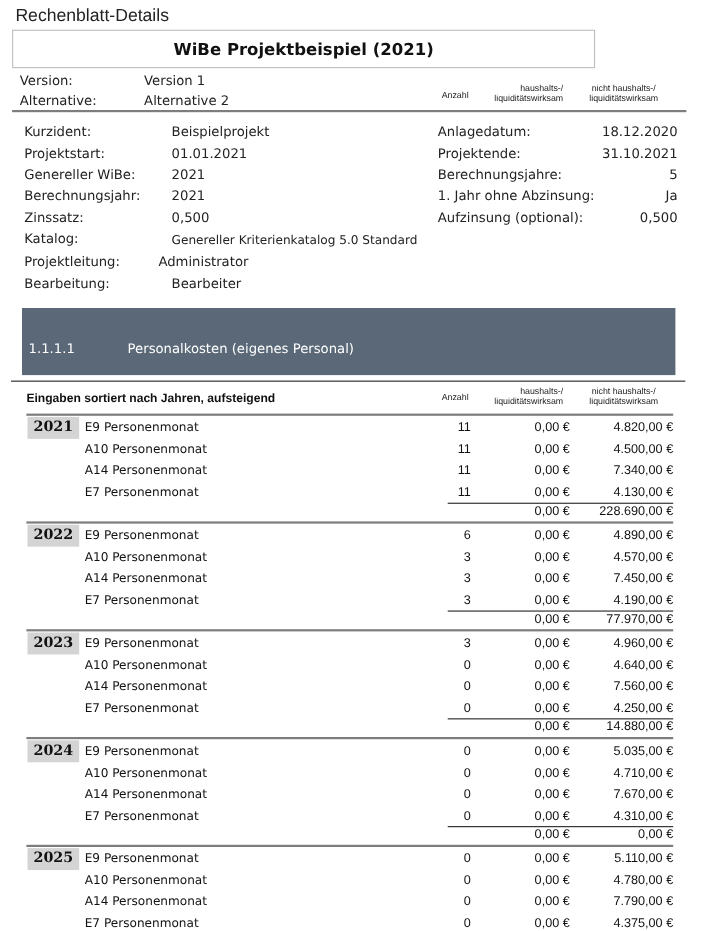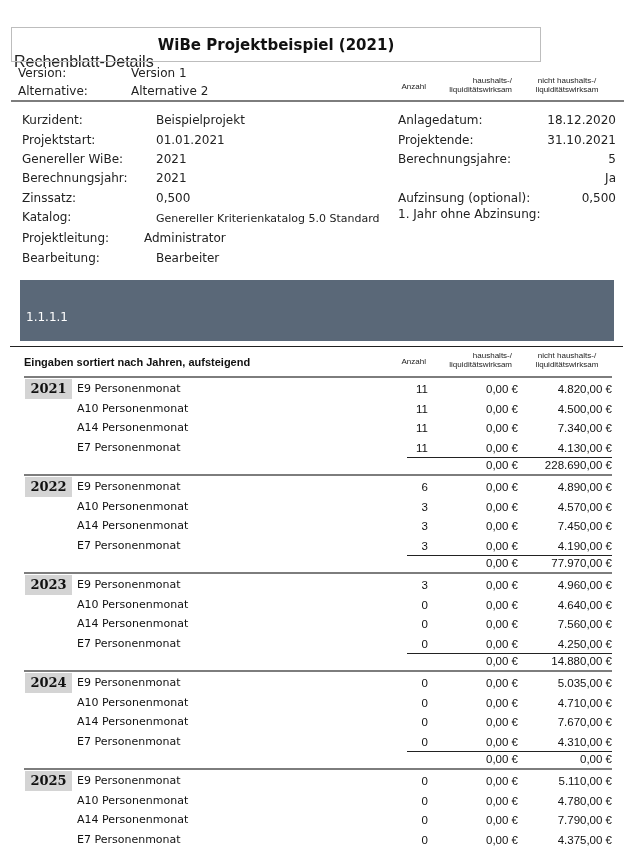--- a/index.html
+++ b/index.html
@@ -1,19 +1,19 @@
 <!DOCTYPE html>
 <html><head>
 <meta charset="utf-8">
 <style>
   * { box-sizing: border-box; margin: 0; padding: 0; }
   html, body { width: 643px; height: 846px; background: #fff; overflow: hidden; }
   body { font-family: "DejaVu Sans", sans-serif; color: #111; position: relative; }
 
-  .page-heading { position: absolute; left: 14px; top: 6px; font-size: 16px; color: #222; font-family: "Liberation Sans", sans-serif; margin-top: 47px; }
+  .page-heading { position: absolute; left: 14px; top: 6px; font-size: 16px; color: #222; font-family: "Liberation Sans", sans-serif; }
 
   .title-box { position: absolute; left: 11px; top: 27px; width: 530px; height: 35px; border: 1px solid #bdbdbd; display: flex; align-items: center; justify-content: center; }
   .title-box span { font-weight: bold; font-size: 15px; color: #111; }
 
   .vers-row { position: absolute; left: 18px; font-size: 12px; color: #222; }
   .vers-row .lbl { position: absolute; left: 0; width: 110px; white-space: nowrap; }
   .vers-row .val { position: absolute; left: 113px; white-space: nowrap; }
 
   .col-head { position: absolute; font-family: "Liberation Sans", sans-serif; font-size: 8px; line-height: 9px; color: #222; text-align: right; white-space: nowrap; }
   .col-head.center { text-align: center; }
@@ -21,21 +21,21 @@
   .hr-thick { position: absolute; height: 2px; background: #7d7d7d; }
   .hr-dark { position: absolute; height: 1px; background: #222; }
 
   .meta { position: absolute; font-size: 12px; color: #222; white-space: nowrap; }
   .meta.small { font-size: 11px; }
   .meta.right { text-align: right; }
 
   .section-banner { position: absolute; left: 20px; top: 280px; width: 594px; height: 61px; background: #5a6878; color: #fff; }
   .section-banner .b-title { position: absolute; left: 6px; top: 6px; font-size: 16.5px; font-family: "Liberation Sans", sans-serif; }
   .section-banner .b-code { position: absolute; left: 6px; top: 30px; font-size: 12px; }
-  .section-banner .b-name { position: absolute; left: 96px; top: 30px; font-size: 12px; margin-top: 36px; }
+  .section-banner .b-name { position: absolute; left: 96px; top: 30px; font-size: 12px; }
 
   .sort-label { position: absolute; left: 24px; top: 356px; font-family: "Liberation Sans", sans-serif; font-weight: bold; font-size: 11px; color: #111; }
 
   .year-block { position: absolute; left: 0; width: 643px; }
   .year-block .top-rule { position: absolute; left: 24px; top: 0; width: 588px; height: 2px; background: #7d7d7d; }
   .year-badge { position: absolute; left: 25px; top: 3px; width: 47px; height: 20px; background: #d4d4d4; font-family: "DejaVu Serif", serif; font-weight: bold; font-size: 13px; line-height: 20px; text-align: center; color: #111; }
   .row { position: absolute; left: 0; height: 19.6px; width: 643px; font-size: 11px; }
   .row .name { position: absolute; left: 77px; top: 2px; color: #111; }
   .row .qty { position: absolute; left: 380px; width: 48px; top: 3px; text-align: right; font-family: "Liberation Sans", sans-serif; font-size: 11.5px; }
   .row .hh { position: absolute; left: 440px; width: 78px; top: 3px; text-align: right; font-family: "Liberation Sans", sans-serif; font-size: 11.5px; }
@@ -93,21 +93,21 @@
     <div class="meta" style="left: 156px; top: 251px;">Bearbeiter</div>
   </div>
 
 <div id="meta-right">
     <div class="meta" style="left: 398px; top: 113px;">Anlagedatum:</div>
     <div class="meta right" style="left: 530px; width: 86px; top: 113px;">18.12.2020</div>
     <div class="meta" style="left: 398px; top: 133px;">Projektende:</div>
     <div class="meta right" style="left: 530px; width: 86px; top: 133px;">31.10.2021</div>
     <div class="meta" style="left: 398px; top: 152px;">Berechnungsjahre:</div>
     <div class="meta right" style="left: 530px; width: 86px; top: 152px;">5</div>
-    <div class="meta" style="left: 398px; top: 171px; margin-top: 36px;">1. Jahr ohne Abzinsung:</div>
+    <div class="meta" style="left: 398px; top: 171px;">1. Jahr ohne Abzinsung:</div>
     <div class="meta right" style="left: 530px; width: 86px; top: 171px;">Ja</div>
     <div class="meta" style="left: 398px; top: 191px;">Aufzinsung (optional):</div>
     <div class="meta right" style="left: 530px; width: 86px; top: 191px;">0,500</div>
   </div>
 
 <div class="section-banner">
   <div class="b-code">1.1.1.1</div>
   <div class="b-name">Personalkosten (eigenes Personal)</div>
 </div>
 <div class="hr-dark" style="left:10px; top:346px; width:613px;"></div>

